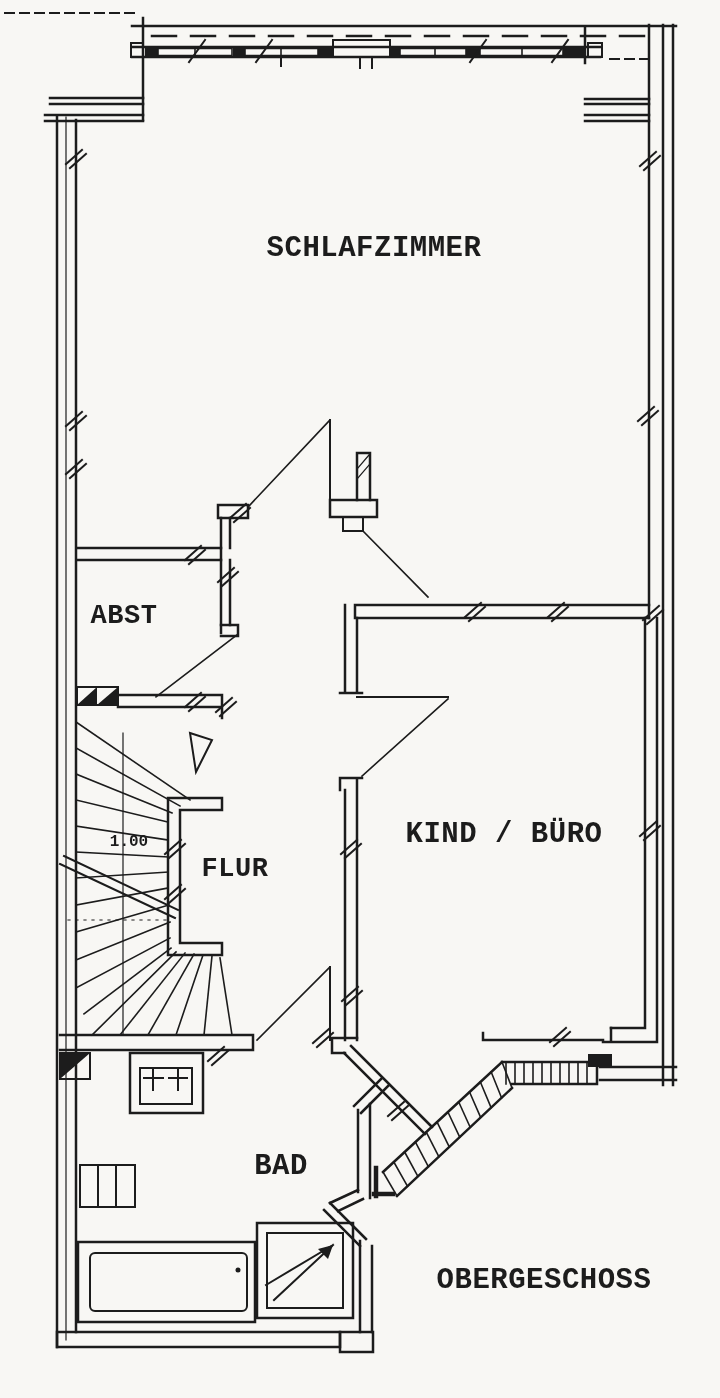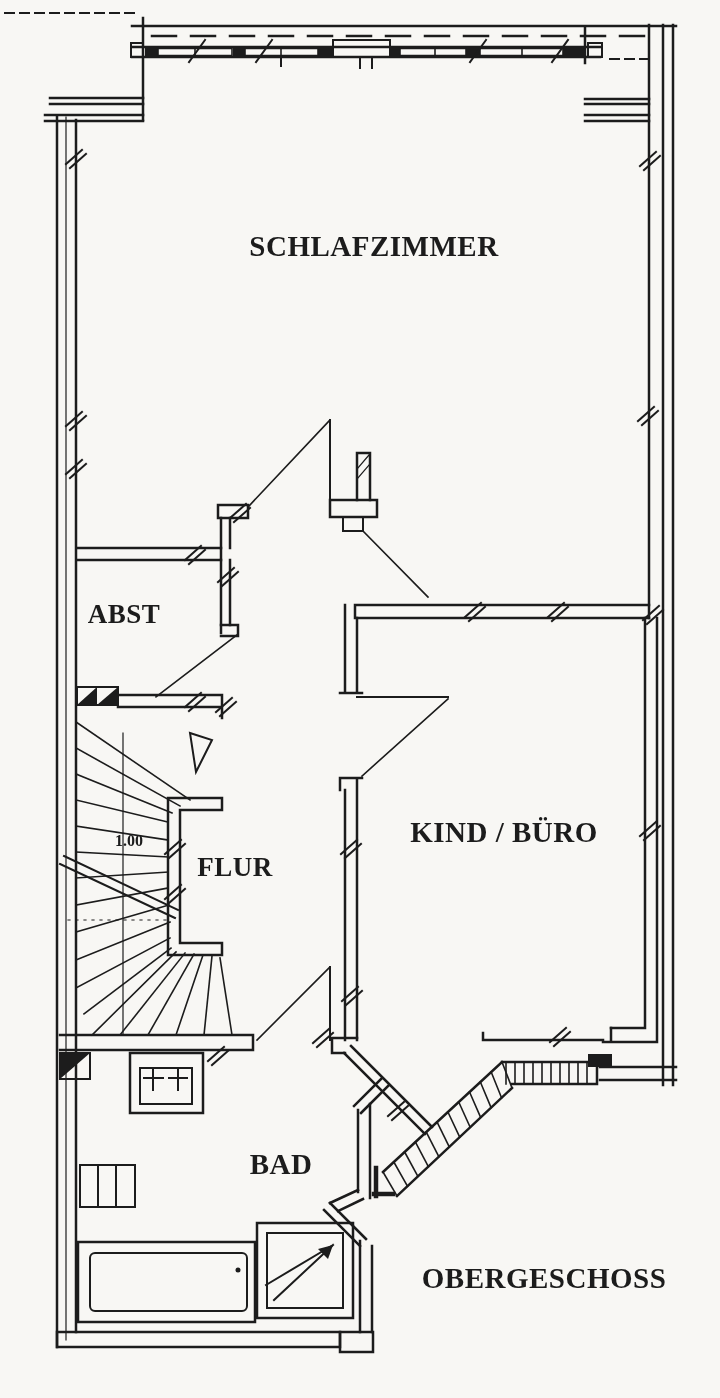--- a/index.html
+++ b/index.html
@@ -1,20 +1,20 @@
 <!DOCTYPE html>
 <html style="--ink: #1c1c1c; --paper: #f8f7f4;"><head>
 <meta charset="utf-8">
 <style>
   :root{ --ink:#1c1c1c; --paper:#f8f7f4; }
   html,body{margin:0;padding:0;background:#e8e8e6;}
   .sheet{
     position:relative; width:720px; height:1398px; background:var(--paper);
     margin:0 auto; overflow:hidden;
-    font-family:Liberation Serif, serif;
+    font-family:Liberation Mono, monospace;
   }
   svg{display:block}
   svg *{vector-effect:non-scaling-stroke}
   .ln{stroke:var(--ink); fill:none; stroke-width:2.5px; stroke-linecap:square;}
   .w2{stroke-width:2px;} .w15{stroke-width:1.6px;} .w1{stroke-width:1.2px;}
   .w4{stroke-width:4.5px;}
   .blk{fill:var(--ink); stroke:none;}
   .dash{stroke-dasharray:24 15;}
   .dash2{stroke-dasharray:9 6;}
   .dots{stroke-dasharray:2 6;}

